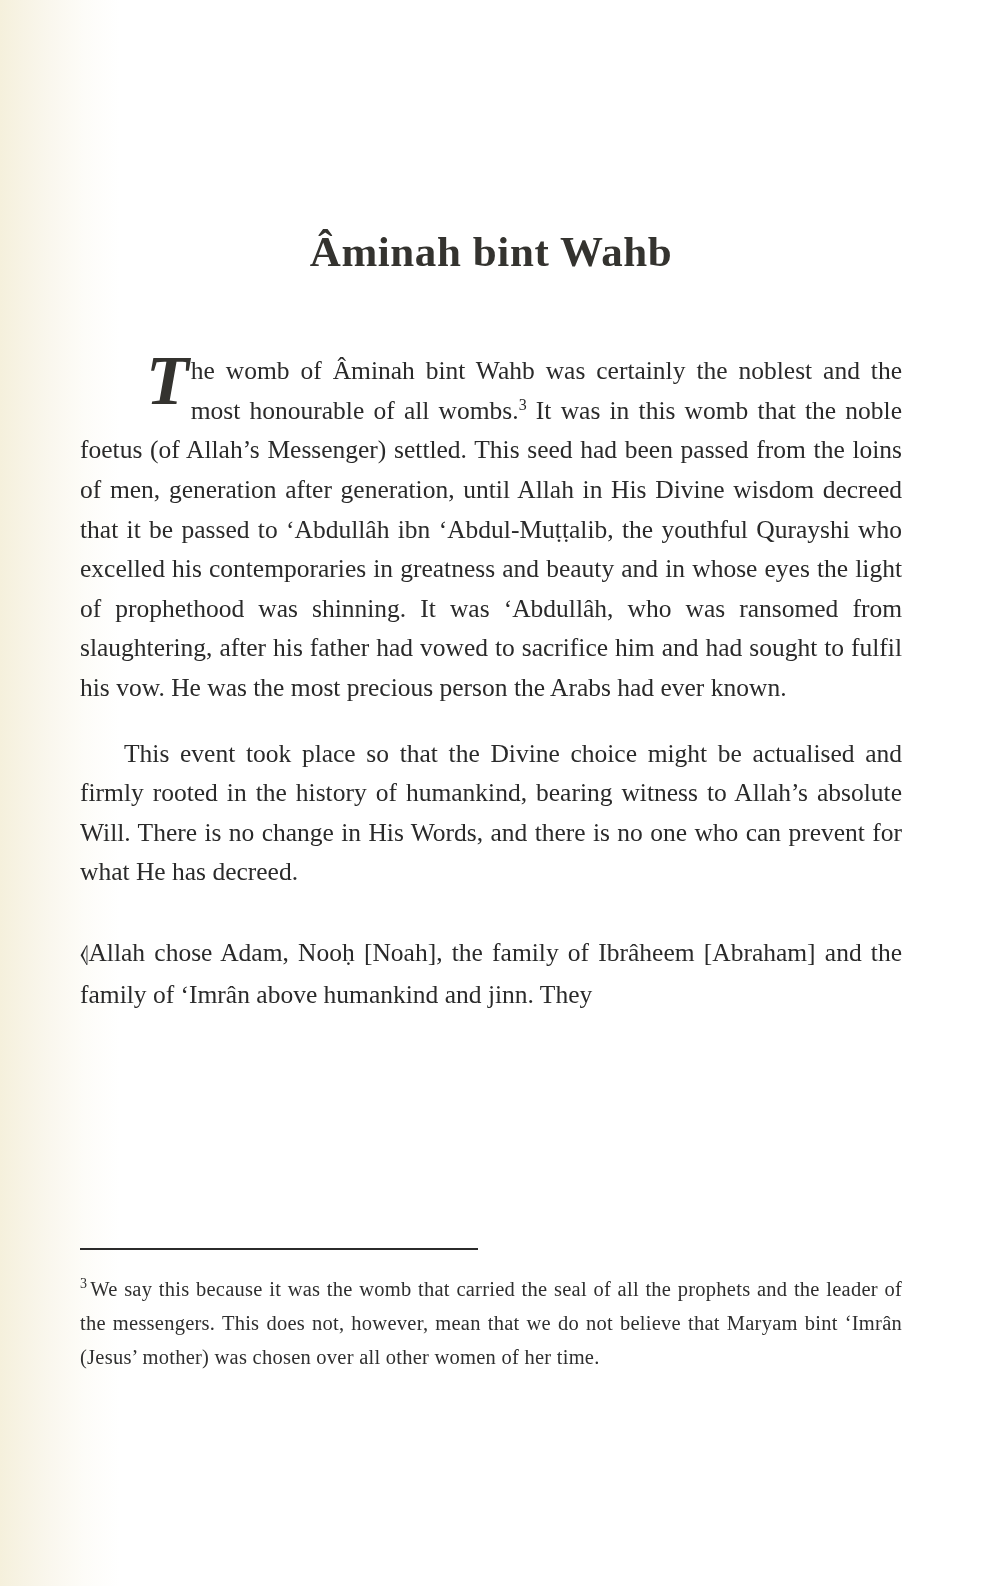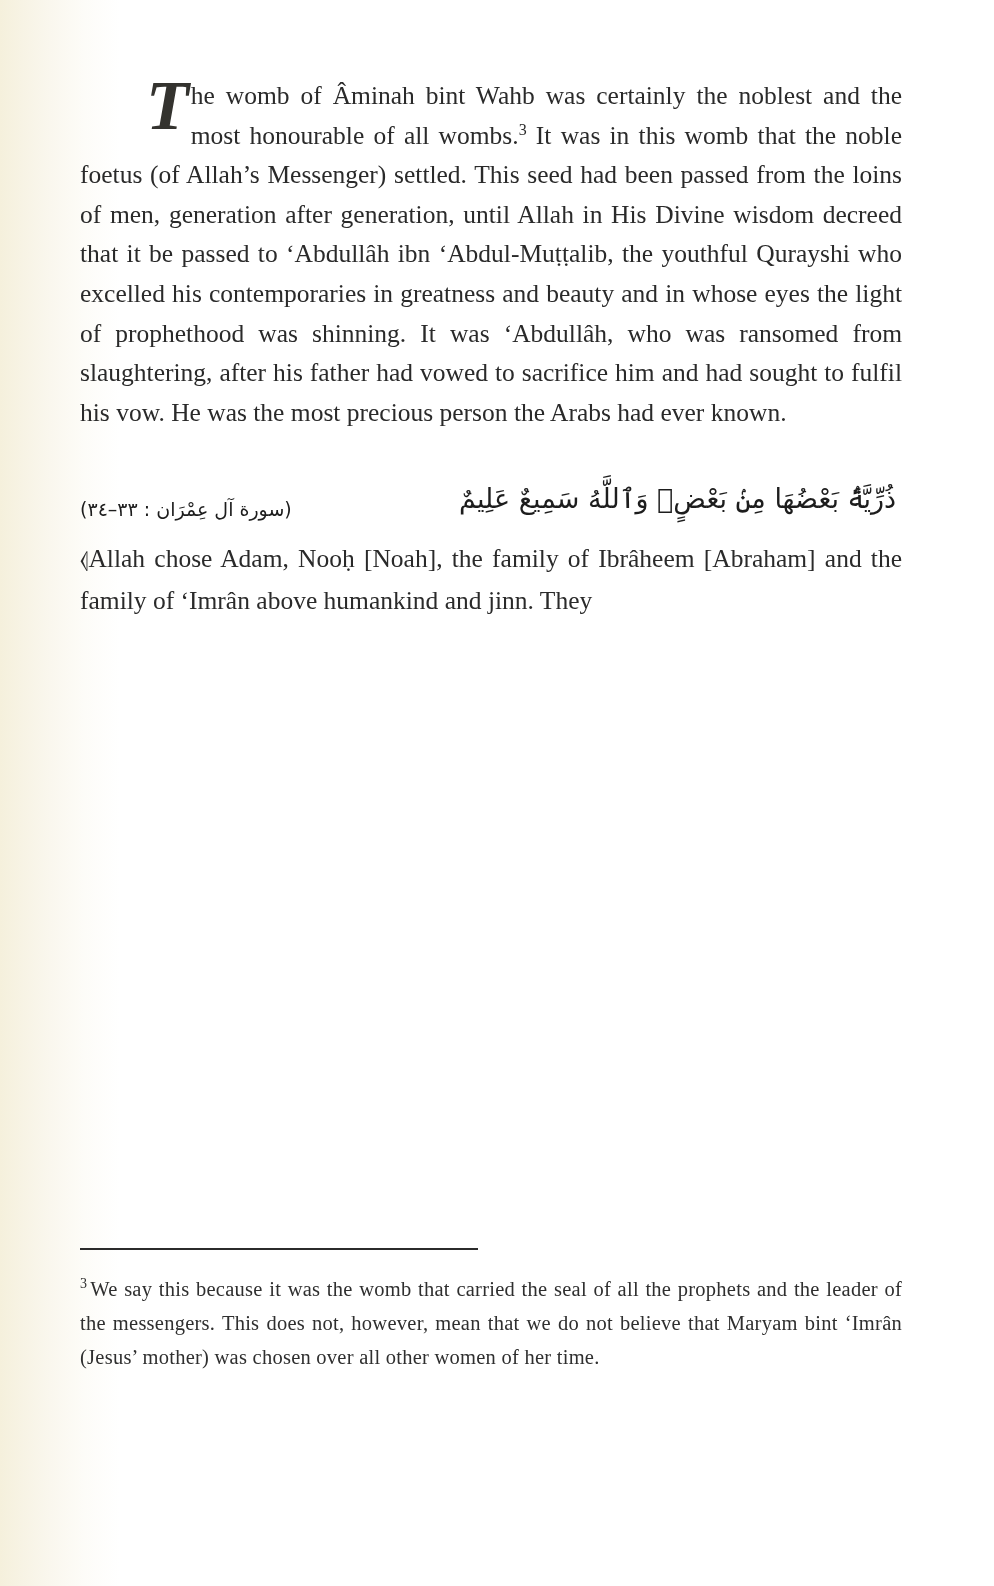--- a/index.html
+++ b/index.html
@@ -187,33 +187,31 @@
   }
 </style>
 </head>
 <body>
 
 <div class="page-edge-shade"></div>
 
 <div class="page">
   <div class="content">
 
+    <h1 class="chapter-title">Âminah bint Wahb</h1>
 
     <p class="body-par par-first">
       <span class="dropcap">T</span><span>he womb of Âminah bint Wahb was certainly the noblest and the most honourable of all wombs.</span><sup class="fn-ref">3</sup><span> It was in this womb that the noble foetus (of Allah’s Messenger) settled. This seed had been passed from the loins of men, generation after generation, until Allah in His Divine wisdom decreed that it be passed to ‘Abdullâh ibn ‘Abdul-Muṭṭalib, the youthful Qurayshi who excelled his contemporaries in greatness and beauty and in whose eyes the light of prophethood was shinning. It was ‘Abdullâh, who was ransomed from slaughtering, after his father had vowed to sacrifice him and had sought to fulfil his vow. He was the most precious person the Arabs had ever known.</span>
     </p>
 
+    <p class="body-par par-next">This event took place so that the Divine choice might be actualised and firmly rooted in the history of humankind, bearing witness to Allah’s absolute Will. There is no change in His Words, and there is no one who can prevent for what He has decreed.</p>
 
     <div class="quran-block">
 
 
-      <div class="ayah-row-2">
-        <div class="surah-ref">(سورة آل عِمْرَان : ٣٣–٣٤)</div>
-        <div class="ayah-line ayah-line-2">ذُرِّيَّةًۢ بَعْضُهَا مِنۢ بَعْضٍۗ وَٱللَّهُ سَمِيعٌ عَلِيمٌ</div>
-      </div>
 
       <p class="translation"><span class="qbracket">⦉</span><span>Allah chose Adam, Nooḥ [Noah], the family of Ibrâheem [Abraham] and the family of ‘Imrân above humankind and jinn. They</span></p>
 
     </div>
   </div>
 
   <div class="footnote-area">
     <div class="footnote-rule"></div>
     <p class="footnote-text"><sup class="footnote-num">3</sup><span>We say this because it was the womb that carried the seal of all the prophets and the leader of the messengers. This does not, however, mean that we do not believe that Maryam bint ‘Imrân (Jesus’ mother) was chosen over all other women of her time.</span></p>
   </div>

